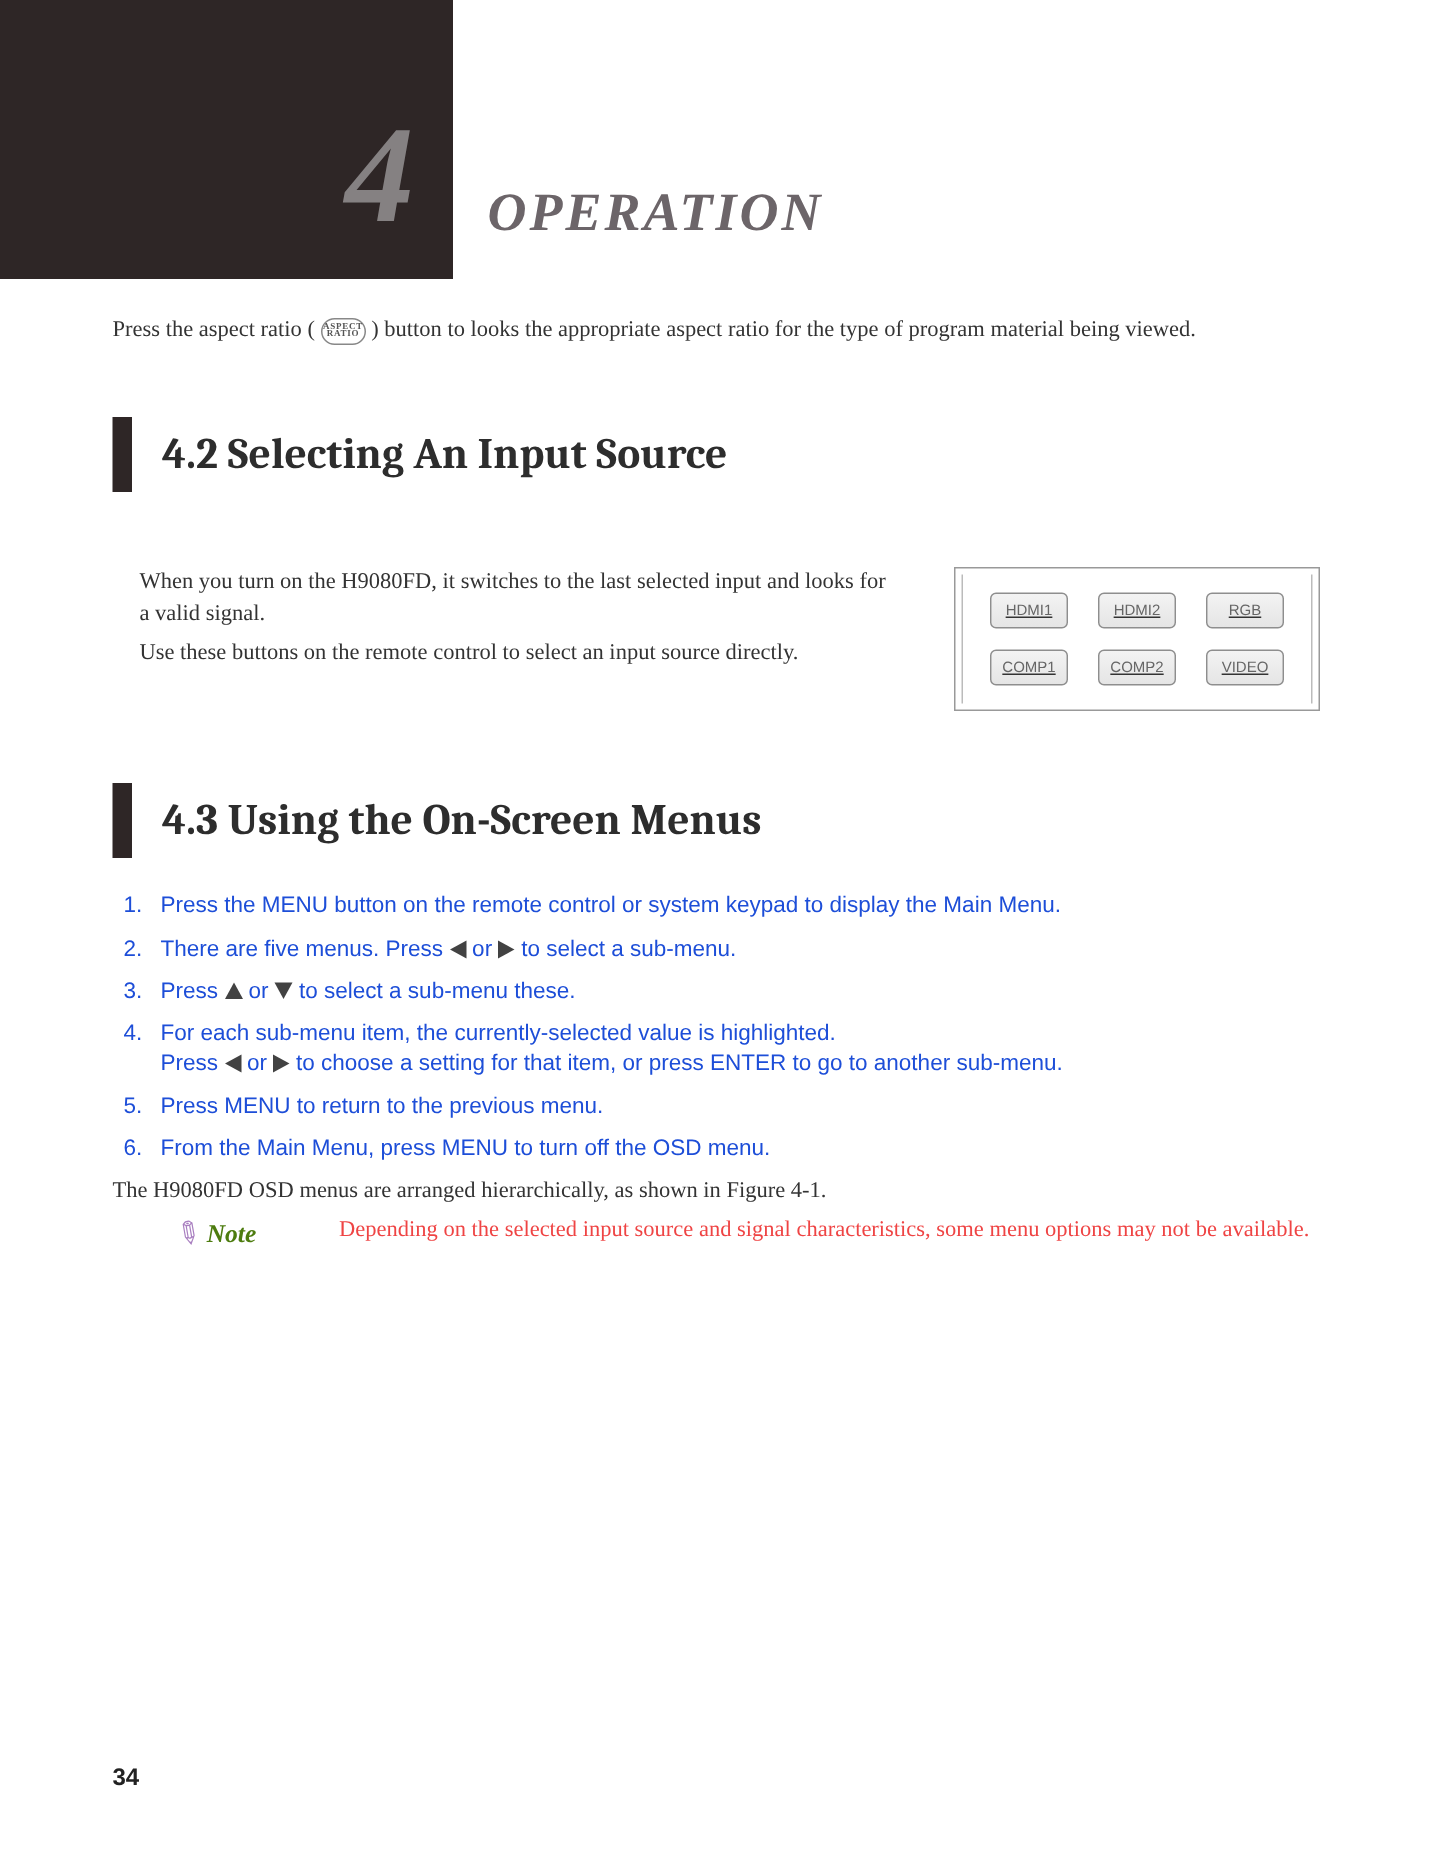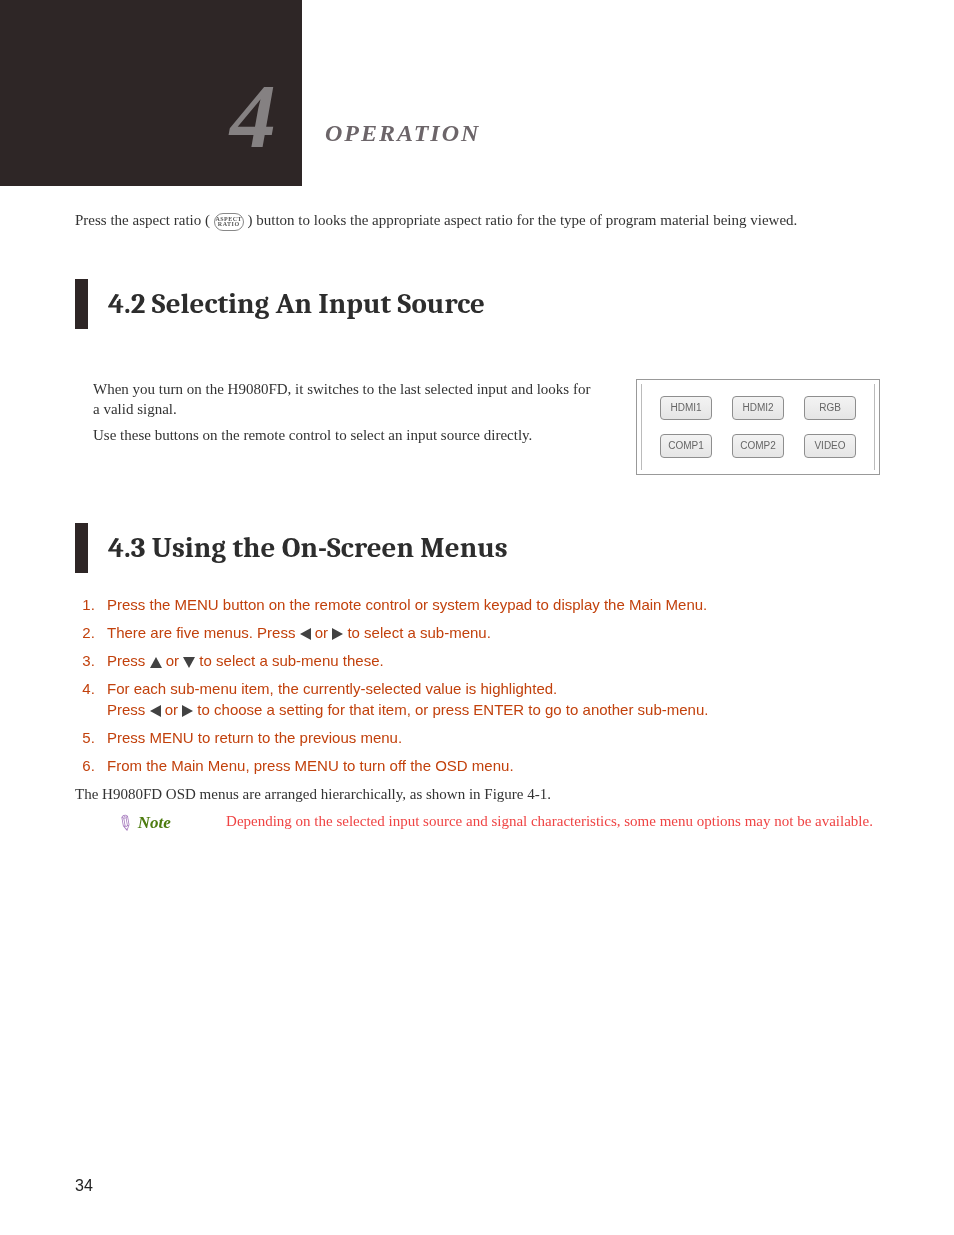--- a/index.html
+++ b/index.html
@@ -33,21 +33,21 @@
     z-index: 2;
     line-height: 1;
   }
   .chapter-title {
     position: absolute;
     top: 120px;
     left: 325px;
     font-family: "Times New Roman", Times, serif;
     font-style: italic;
     font-weight: bold;
-    font-size: 24px;
+    font-size: 36px;
     color: #6c6569;
     letter-spacing: 2px;
   }
   .content {
     position: absolute;
     top: 210px;
     left: 75px;
     width: 805px;
   }
   .section-heading {
@@ -117,40 +117,41 @@
     border-left: 1px solid #bbb;
     border-right: 1px solid #bbb;
     padding: 12px 18px;
     display: flex;
     flex-direction: column;
     gap: 14px;
   }
   .remote-row {
     display: flex;
     gap: 20px;
+    text-decoration: underline;
   }
   .remote-btn {
     width: 52px;
     height: 24px;
     border: 1px solid #8e8e8e;
     border-radius: 4px;
     background: linear-gradient(#f3f3f3,#e5e5e5);
     font-size: 10px;
     color: #666;
     display: flex;
     align-items: center;
     justify-content: center;
     font-family: Arial, sans-serif;
   }
 
   ol.steps {
     margin: 0 0 6px 0;
     padding-left: 24px;
     font-size: 15px;
-    color: #c2410c;
+    color: #1d4ed8;
   }
   ol.steps li {
     padding-left: 8px;
     margin-bottom: 8px;
     line-height: 1.35;
   }
   .tri {
     display: inline-block;
     width: 0; height: 0;
     vertical-align: middle;
@@ -195,21 +196,21 @@
     line-height: 1.45;
     flex: 1;
     text-align: center;
   }
 
   .page-number {
     position: absolute;
     bottom: 40px;
     left: 75px;
     font-family: Arial, sans-serif;
-    font-weight: normal;
+    font-weight: bold;
     font-size: 16px;
     color: #222;
   }
 </style>
 </head>
 <body>
 
 <div class="corner-block"></div>
 <div class="chapter-num">4</div>
 <div class="chapter-title">OPERATION</div>

